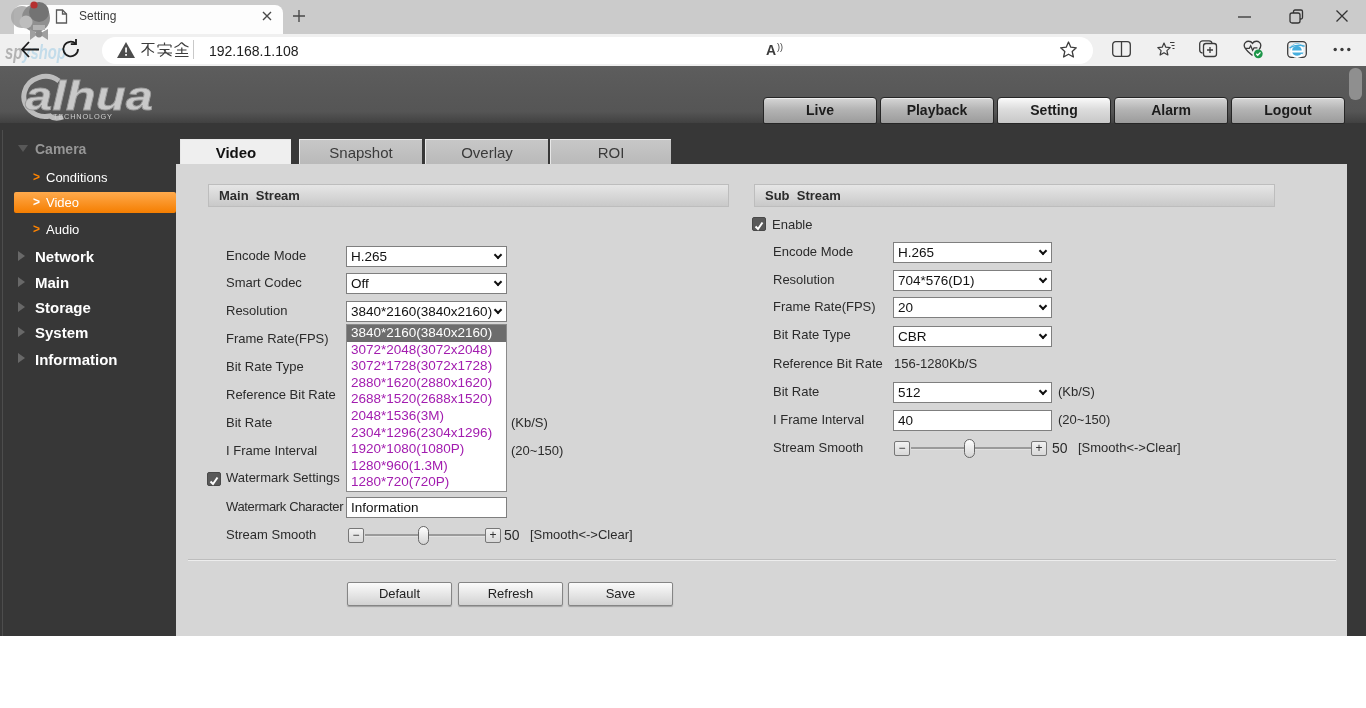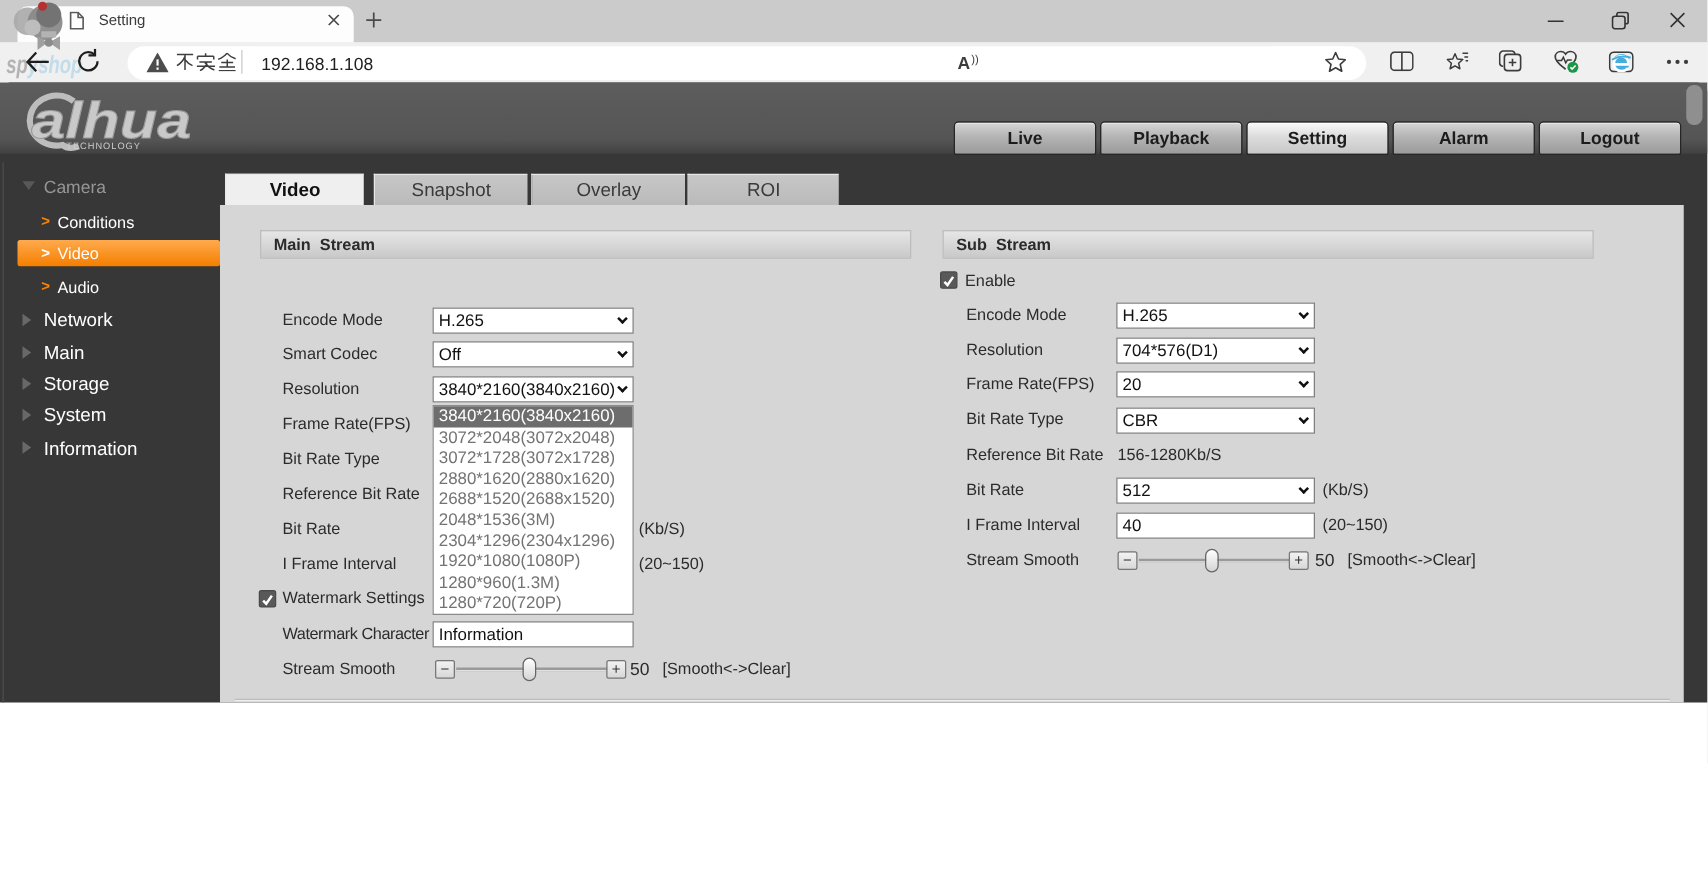--- a/index.html
+++ b/index.html
@@ -1,53 +1,53 @@
 <!DOCTYPE html>
 <html><head>
 <meta charset="utf-8">
 <style>
 *{margin:0;padding:0;box-sizing:border-box}
 html,body{width:1366px;height:708px;overflow:hidden;font-family:"Liberation Sans",sans-serif;background:#fff}
 .abs{position:absolute}
-#stage{position:relative;width:1366px;height:562px;overflow:hidden}
+#stage{position:relative;width:1366px;height:636px;overflow:hidden}
 
 #tabstrip{left:0;top:0;width:1366px;height:34px;background:#cbcbcb}
 #tab{left:14px;top:5px;width:269px;height:29px;background:#fdfdfd;border-radius:8px 8px 0 0}
 #tabtitle{left:79px;top:9px;font-size:12px;color:#3c3c3c}
 #addr{left:0;top:34px;width:1366px;height:32px;background:#f0f0f0}
 #pill{left:102px;top:37px;width:991px;height:27px;background:#fff;border-radius:14px}
 #url{left:209px;top:43px;font-size:14px;color:#202020}
 
 #page{left:0;top:66px;width:1366px;height:642px;background:#373737;border-radius:8px 8px 0 0}
 #hdrband{left:0;top:0px;width:1366px;height:57px;background:linear-gradient(#5d5d5d,#555 80%,#414141)}
 
 .navbtn{top:31px;width:114px;height:27px;border:1px solid #262626;border-radius:4px 4px 2px 2px;background:linear-gradient(#d6d6d6,#b4b4b4 45%,#9b9b9b);box-shadow:inset 0 1px 0 rgba(255,255,255,.55);font-size:14px;font-weight:bold;color:#1c1c1c;text-align:center;line-height:25px}
 .navbtn.active{background:linear-gradient(#fafafa,#dcdcdc 45%,#c8c8c8)}
 
-.snav1{left:35px;font-size:15px;font-weight:normal;color:#fff}
+.snav1{left:35px;font-size:15px;font-weight:bold;color:#fff}
 .snav2{left:46px;font-size:13px;color:#fff}
 .tri-r{width:0;height:0;border-left:7px solid #686868;border-top:5px solid transparent;border-bottom:5px solid transparent}
 .tri-d{width:0;height:0;border-top:7px solid #585858;border-left:5px solid transparent;border-right:5px solid transparent}
 .oarr{font-size:12px;font-weight:bold;color:#ff8400}
 
 #content{left:176px;top:98px;width:1171px;height:497px;background:#d6d6d6}
 .ctab{top:73px;height:26px;font-size:15px;text-align:center;line-height:26px;color:#3a3a3a;background:linear-gradient(#c7c7c7,#b9b9b9);border-left:1px solid #e8e8e8;border-top:1px solid #e8e8e8}
 .ctab.active{background:#efefef;font-weight:bold;color:#111}
 .phead{top:118px;width:521px;height:23px;background:linear-gradient(#e6e6e6,#c9c9c9);border:1px solid #bdbdbd;font-size:13px;font-weight:bold;color:#2b2b2b;line-height:21px;padding-left:10px}
 .lbl{font-size:13px;color:#2b2b2b;height:16px;line-height:16px}
 .sel{width:161px;height:21px;background:#fff;border:1px solid #7f7f7f;font-size:13.5px;color:#111;line-height:19px;padding-left:4px}
 .inp{width:161px;height:21px;background:#fff;border:1px solid #7f7f7f;font-size:13.5px;color:#111;line-height:19px;padding-left:4px}
 .cb{width:14px;height:14px;background:#595959;border:1px solid #494949;border-radius:2px}
 .note{font-size:13px;color:#2b2b2b}
 .mini{width:16px;height:15px;background:linear-gradient(#f2f2f2,#d8d8d8);border:1px solid #777;border-radius:2px;font-size:12px;color:#333;text-align:center;line-height:13px}
 .track{height:3px;background:#9a9a9a;border-bottom:1px solid #e2e2e2}
 .thumb{width:11px;height:19px;background:linear-gradient(#fff,#d4d4d4);border:1px solid #666;border-radius:6px}
 .btn{top:516px;width:105px;height:24px;background:linear-gradient(#fbfbfb,#d2d2d2);border:1px solid #858585;border-radius:2px;font-size:13px;color:#222;text-align:center;line-height:22px;box-shadow:0 1px 1px rgba(0,0,0,.25)}
 #ddl{left:346px;top:258px;width:161px;height:168px;background:#fff;border:1px solid #8a8a8a}
-.opt{height:16.6px;font-size:13.5px;line-height:16.6px;padding-left:4px;color:#737373;white-space:nowrap}
+.opt{height:16.6px;font-size:13.5px;line-height:16.6px;padding-left:4px;color:#a21caf;white-space:nowrap}
 .opt.selz{background:#6d6d6d;color:#fff}
 .sel i{position:absolute;right:5px;top:5px;width:6px;height:6px;border-right:2.2px solid #111;border-bottom:2.2px solid #111;transform:rotate(45deg)}
 .ico{color:#3c3c3c}
 </style>
 </head>
 <body>
 <div id="stage">
 
   <div class="abs" id="tabstrip"></div>
   <div class="abs" id="tab"></div>

